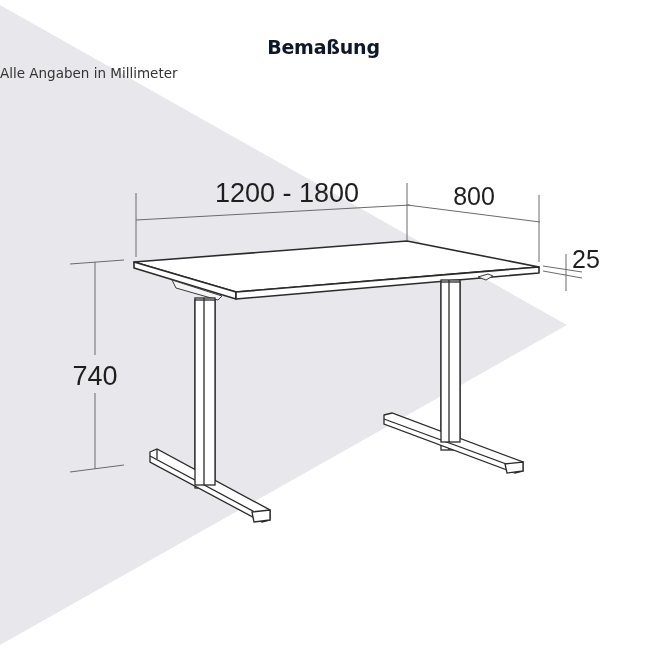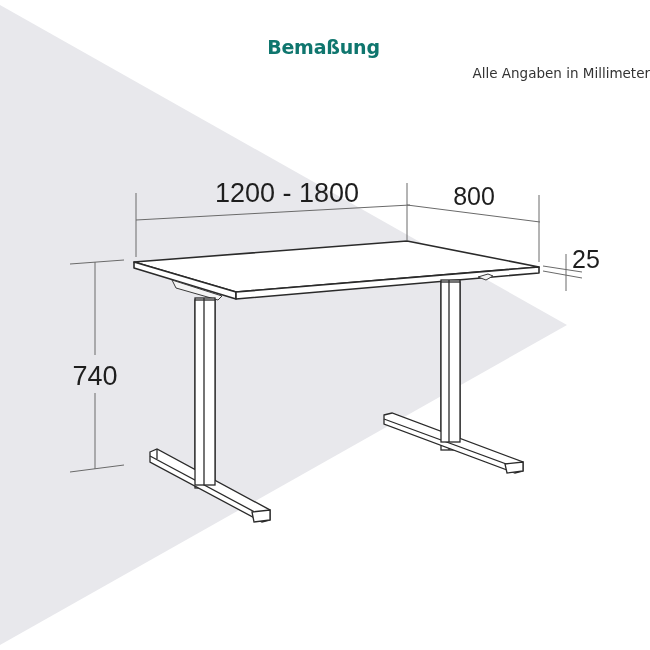--- a/index.html
+++ b/index.html
@@ -1,19 +1,19 @@
 <!DOCTYPE html>
 <html><head>
   <meta charset="utf-8">
   <style>
     html, body { margin: 0; padding: 0; background: #ffffff; }
     body { width: 650px; height: 650px; position: relative; overflow: hidden; font-family: "Liberation Sans", sans-serif; }
     .stage { position: absolute; left: 0; top: 0; width: 650px; height: 650px; }
-    .title { position: absolute; left: 0; width: 647px; top: 36px; text-align: center; font-family: "DejaVu Sans", sans-serif; font-weight: bold; font-size: 19px; color: #0f766e; letter-spacing: -0.2px; }
-    .subtitle { position: absolute; left: 0; width: 650px; top: 65px; text-align: right; font-family: "DejaVu Sans", sans-serif; font-size: 13.5px; color: #333333; }
+    .title { position: absolute; left: 0; width: 647px; top: 36px; text-align: center; font-family: "DejaVu Sans", sans-serif; font-weight: bold; font-size: 19px; color: #0f172a; letter-spacing: -0.2px; }
+    .subtitle { position: absolute; left: 0; width: 650px; top: 65px; text-align: left; font-family: "DejaVu Sans", sans-serif; font-size: 13.5px; color: #333333; }
     svg text { font-family: "Liberation Sans", sans-serif; fill: #1e1e1e; }
     .dim-label { font-size: 27px; }
     .dim-label-sm { font-size: 25px; }
   </style>
 </head>
 <body>
 
 <div class="stage">
   <svg width="650" height="650" viewBox="0 0 650 650">
 

